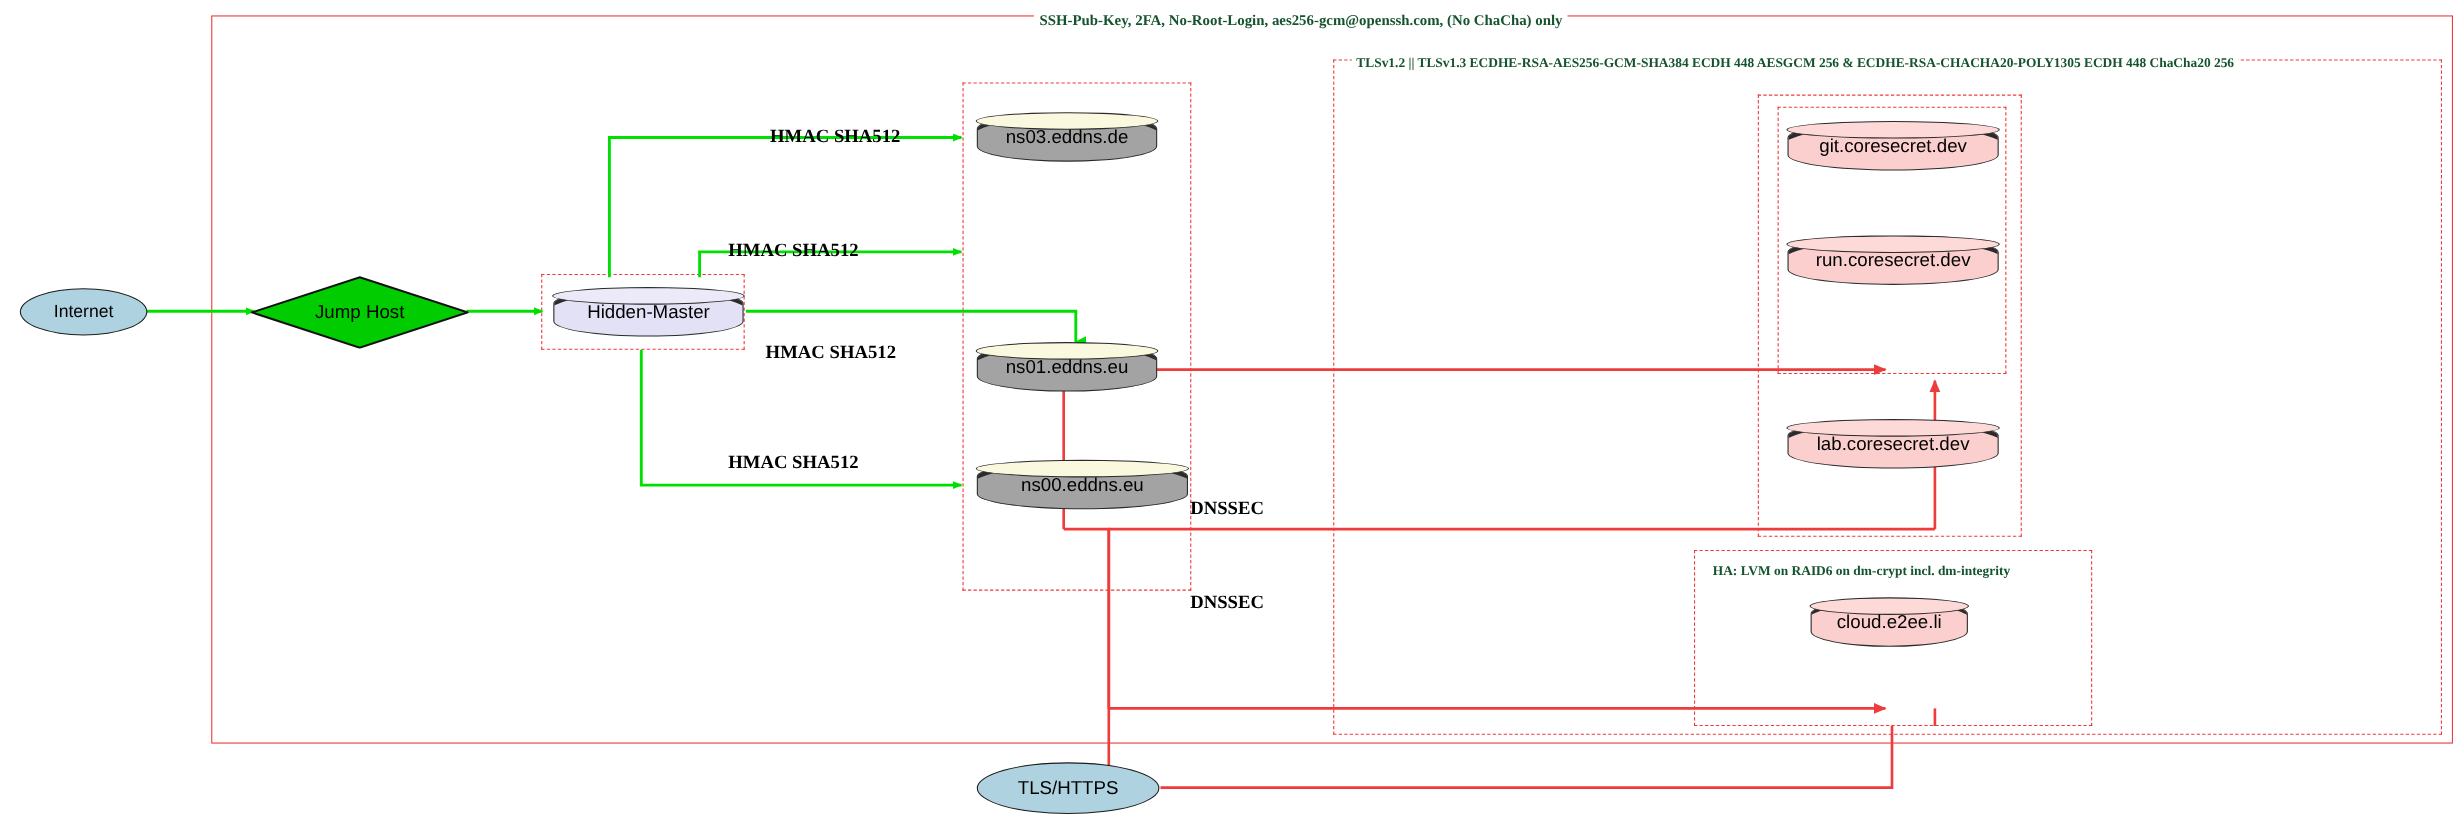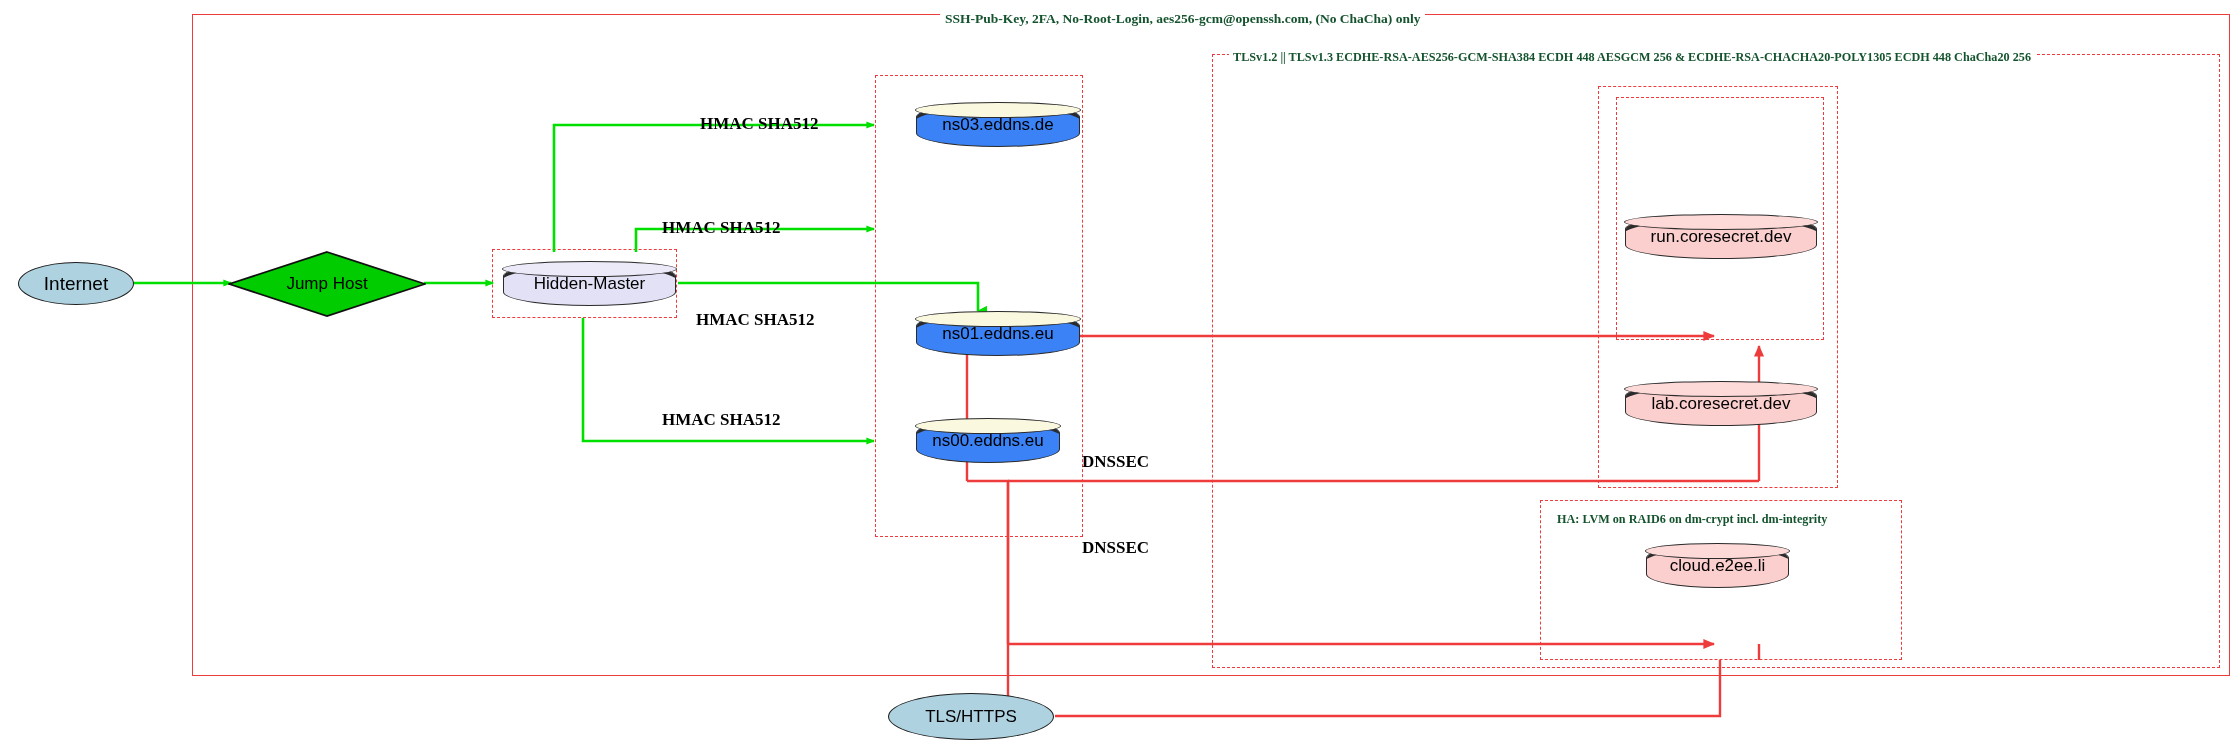--- a/index.html
+++ b/index.html
@@ -24,21 +24,21 @@
 
   
   .cyl{border:1.7px solid #2b2b2b;border-radius:50% / 14px;
        box-shadow:inset 0 11px 0 -9px #2b2b2b;}
   .cyl .cap{position:absolute;left:-1.7px;right:-1.7px;top:-1.7px;height:16px;
             border:1.7px solid #2b2b2b;border-radius:50%;box-sizing:border-box;}
   .cyl .txt{position:relative;z-index:2;}
 
   .cyl-lav{background:#e2e1f5;}
   .cyl-lav .cap{background:#eceaf8;}
-  .cyl-cream{background:#3b82f6;margin-left:28px;}
+  .cyl-cream{background:#a3a3a3;}
   .cyl-cream .cap{background:#faf8de;}
   .cyl-pink{background:#fbcfce;}
   .cyl-pink .cap{background:#fdd9d8;}
 
   
   .ell{border:1.8px solid #1d1d1d;border-radius:50%;background:#aed2e0;}
 
   
   .dia-wrap{position:absolute;}
   .dia-txt{position:absolute;left:0;top:0;width:100%;height:100%;
@@ -113,21 +113,21 @@
       <path d="M1759,481 L1759,346" marker-end="url(#ahR)" transform="rotate(0)"></path>
       <path d="M1008,644 L1714,644" marker-end="url(#ahR)"></path>
       <path d="M1008,644 L1008,481"></path>
       <path d="M1759,644 L1759,660"></path>
 
       <path d="M1055,716 L1720,716 L1720,660"></path>
       <path d="M967,716 L967,716"></path>
     </g>
   </svg>
 
-  <div class="node ell" style="left:18px;top:262px;width:116px;height:43px;font-size:19px;align-items:center;">
+  <div class="node ell" style="left:18px;top:262px;width:116px;height:43px;font-size:16px;align-items:center;">
     <span>Internet</span>
   </div>
 
   <div class="dia-wrap" style="left:228px;top:251px;width:198px;height:66px;">
     <svg width="198" height="66" viewBox="0 0 198 66">
       <polygon points="99,1 197,33 99,65 1,33" fill="#00cc00" stroke="#111" stroke-width="1.8"></polygon>
     </svg>
     <div class="dia-txt" style="font-size:17px;">Jump Host</div>
   </div>
 
@@ -140,25 +140,29 @@
     <span class="cap"></span>
     <span class="txt">ns03.eddns.de</span>
   </div>
 
 
   <div class="node cyl cyl-cream" style="left:888px;top:312px;width:164px;height:44px;font-size:17px;">
     <span class="cap"></span>
     <span class="txt">ns01.eddns.eu</span>
   </div>
 
-  <div class="node cyl cyl-cream" style="left:888px;top:419px;width:144px;height:44px;font-size:17px;">
+  <div class="node cyl cyl-cream" style="left:888px;top:419px;width:192px;height:44px;font-size:17px;">
     <span class="cap"></span>
     <span class="txt">ns00.eddns.eu</span>
   </div>
 
+  <div class="node cyl cyl-pink" style="left:1625px;top:111px;width:192px;height:44px;font-size:17px;">
+    <span class="cap"></span>
+    <span class="txt">git.coresecret.dev</span>
+  </div>
 
   <div class="node cyl cyl-pink" style="left:1625px;top:215px;width:192px;height:44px;font-size:17px;">
     <span class="cap"></span>
     <span class="txt">run.coresecret.dev</span>
   </div>
 
   <div class="node cyl cyl-pink" style="left:1625px;top:382px;width:192px;height:44px;font-size:17px;">
     <span class="cap"></span>
     <span class="txt">lab.coresecret.dev</span>
   </div>

